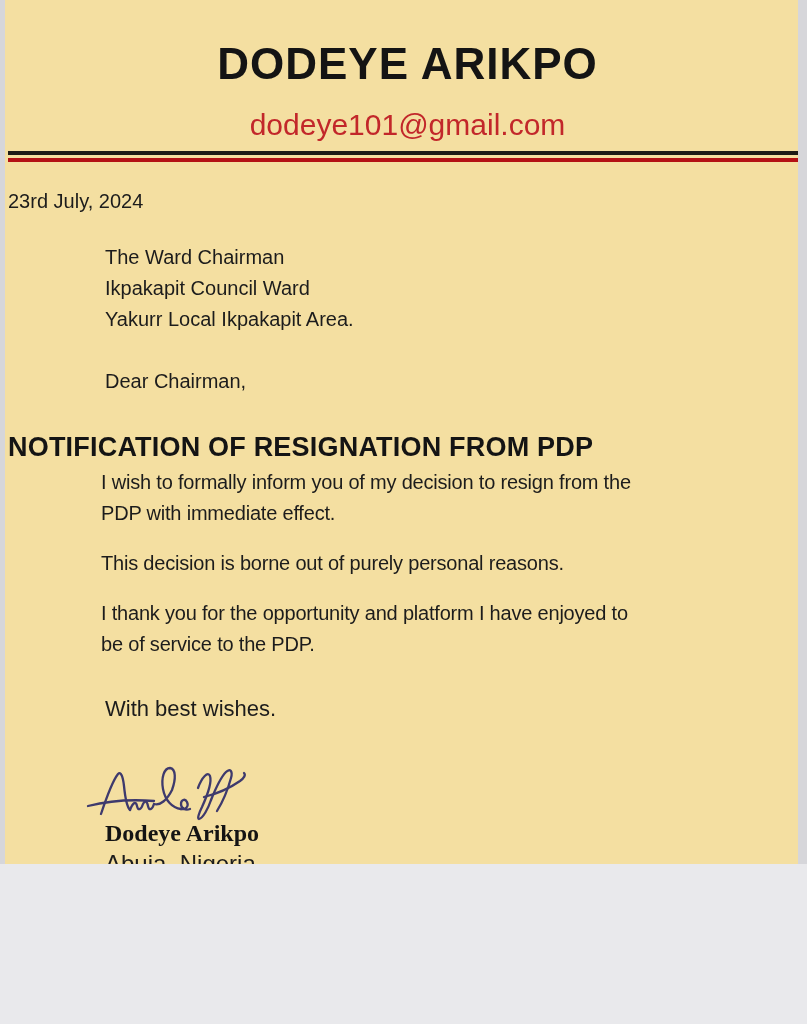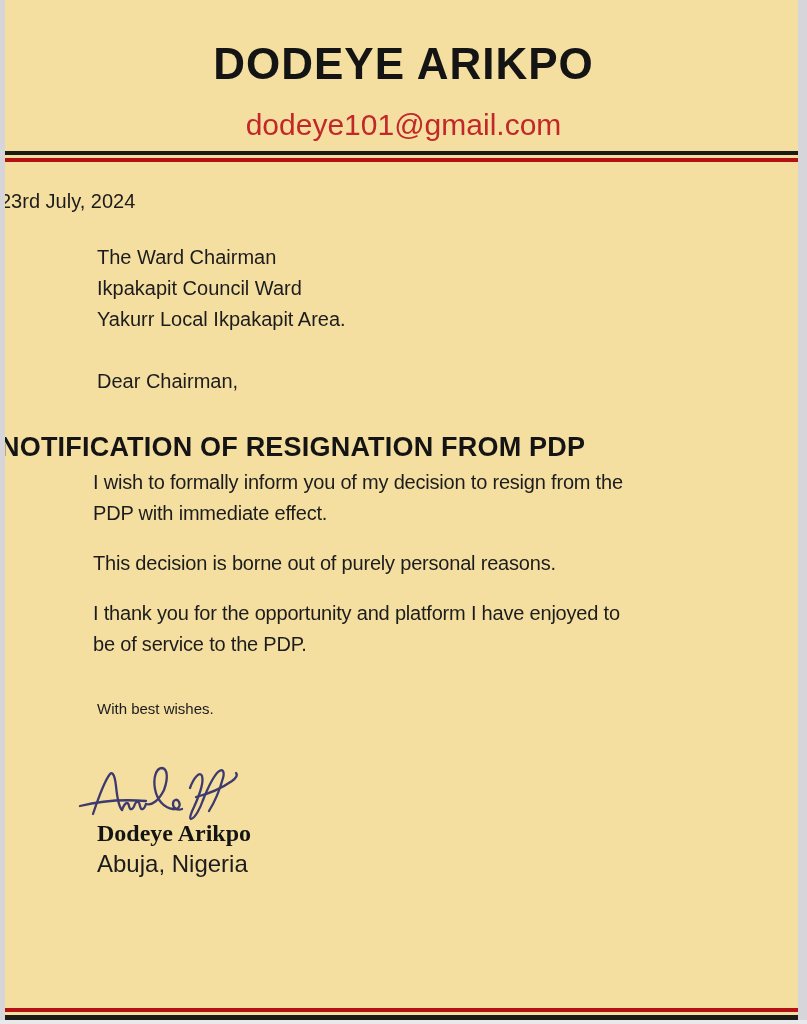--- a/index.html
+++ b/index.html
@@ -5,24 +5,25 @@
   * { margin: 0; padding: 0; box-sizing: border-box; }
   html, body { width: 807px; height: 1024px; }
   body {
     font-family: "Liberation Sans", sans-serif;
     background: #e9e9ec;
     overflow: hidden;
   }
   .page {
     position: relative;
     width: 807px;
-    height: 1020px;
+    height: 864px;
     background: #f4dfa1;
     color: #1c1c1c;
     overflow: hidden;
+    padding-left: 8px;
   }
   .edge {
     position: absolute;
     top: 0;
     height: 1024px;
     background: #d6d6da;
     z-index: 5;
   }
   .edge-left  { left: 0;  width: 5px; }
   .edge-right { right: 0; width: 9px; }
@@ -73,21 +74,21 @@
     font-weight: bold;
     letter-spacing: 0.2px;
     line-height: 28px;
     color: #141414;
   }
   .body-copy { margin-left: 93px; margin-right: 80px; }
   .paragraph { margin-top: 6px; font-size: 20px; line-height: 31px; letter-spacing: -0.2px; }
   .paragraph + .paragraph { margin-top: 19px; }
   .closing {
     margin: 33px 0 8px 97px;
-    font-size: 15px;
+    font-size: 22px;
     line-height: 31px;
   }
 
   
   .signature-wrap { margin: 42px 0 0 78px; height: 58px; }
   .signer-name {
     margin-left: 97px;
     margin-top: -6px;
     font-family: "Liberation Serif", serif;
     font-weight: bold;

